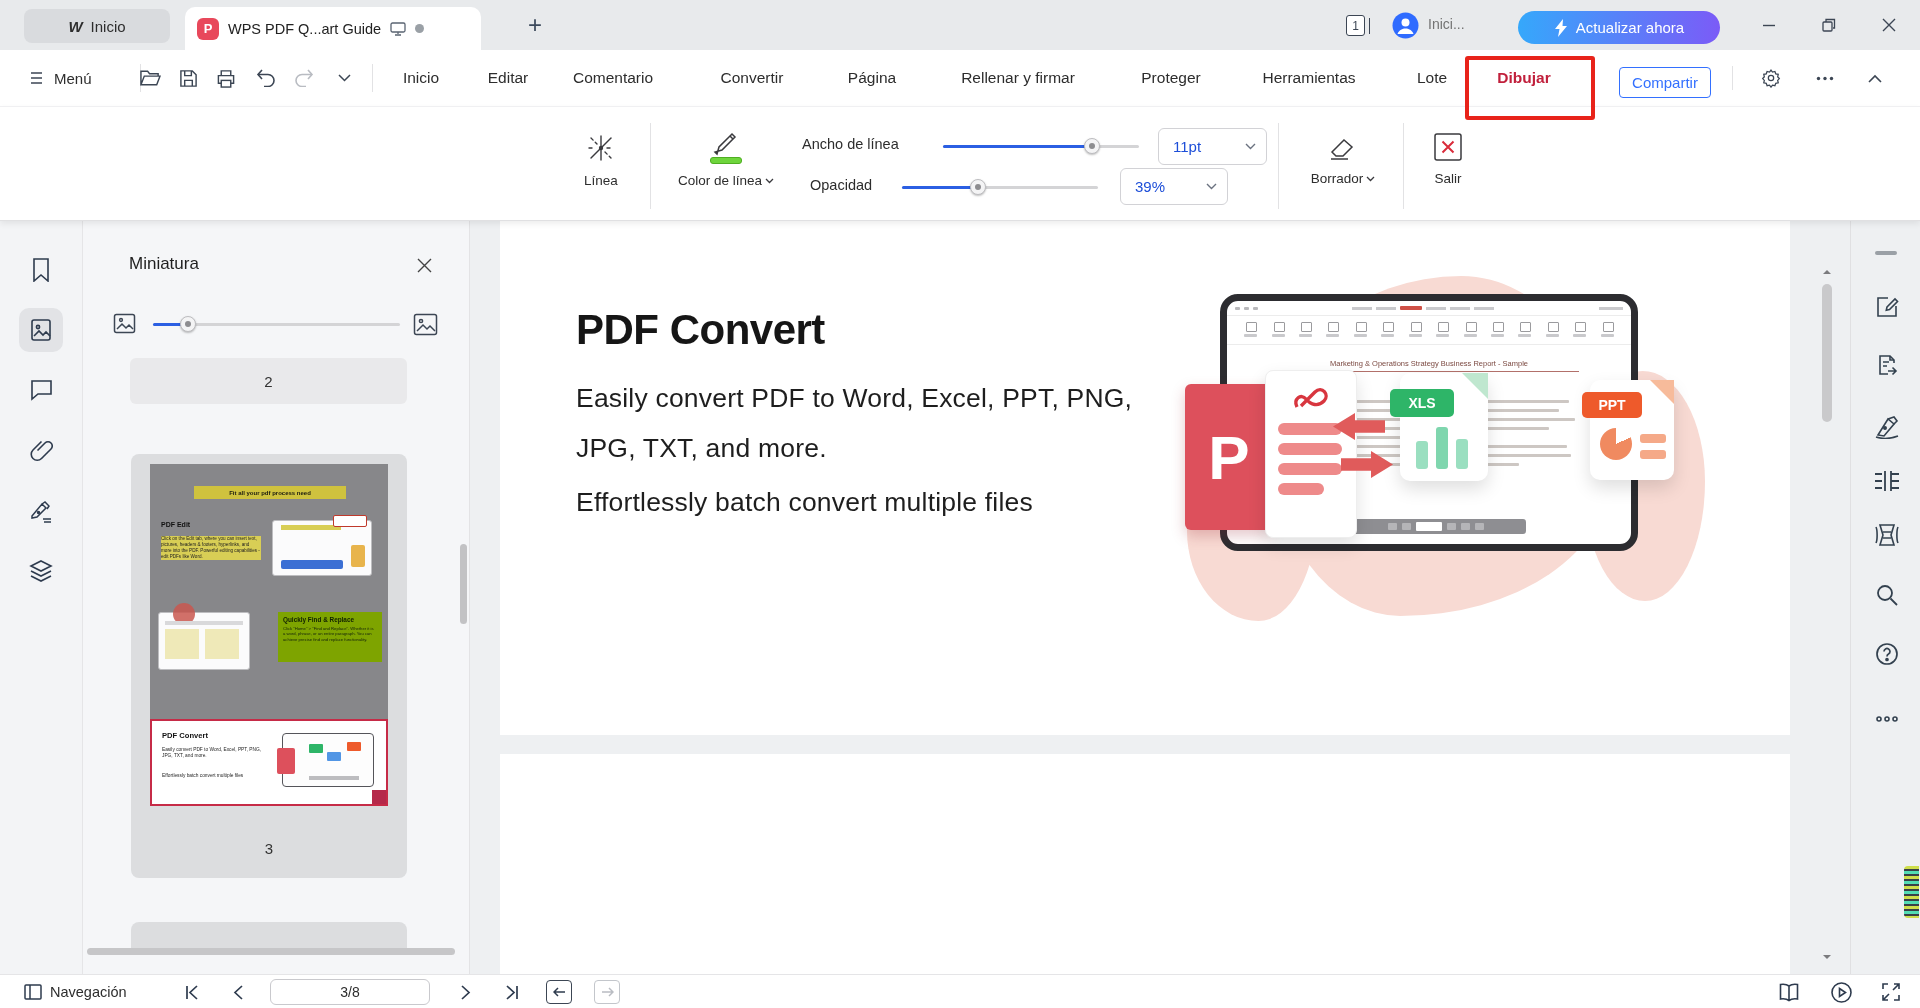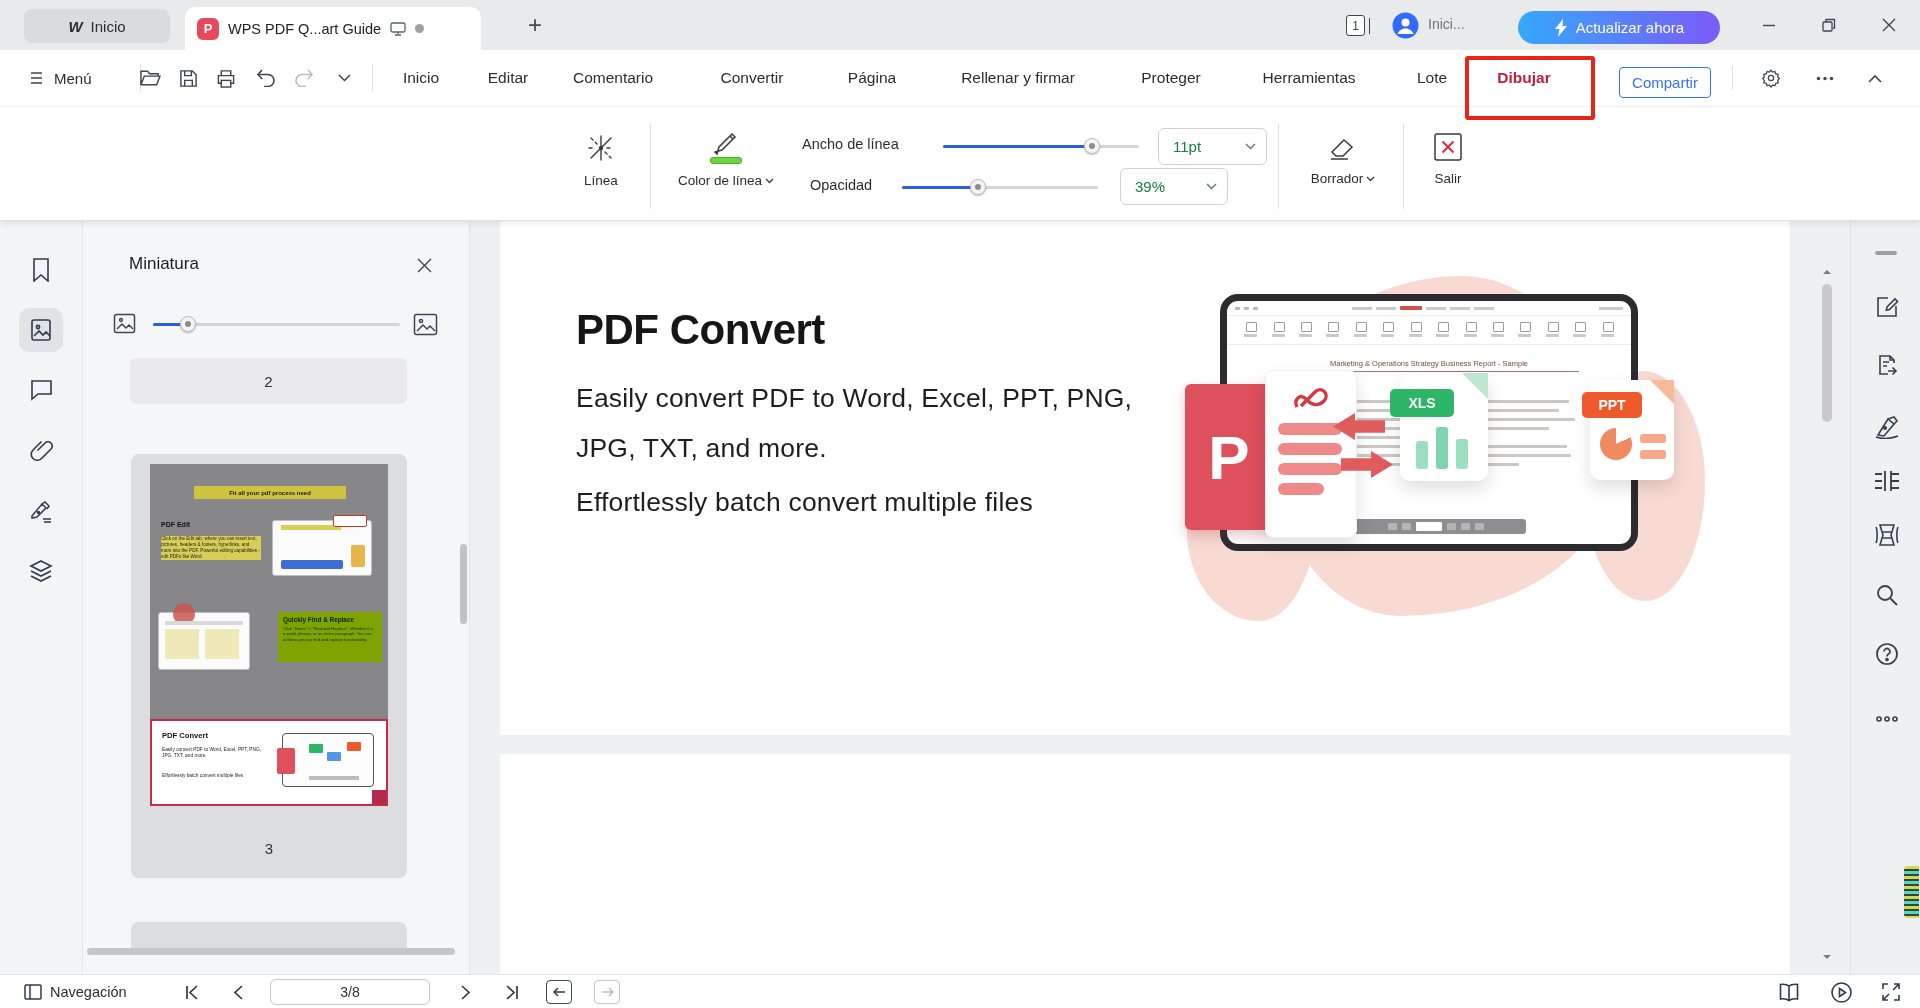--- a/index.html
+++ b/index.html
@@ -40,21 +40,21 @@
   .toolbtn{top:13px;height:92px;border-radius:6px;display:flex;flex-direction:column;align-items:center;justify-content:flex-start;padding-top:12px;cursor:pointer;}
   .toolbtn.sel{background:#e9e9eb;}
   .toolbtn .lbl{margin-top:9px;font-size:13.5px;color:#2d2d2d;display:flex;align-items:center;gap:3px;}
   .tlabel{font-size:14.5px;color:#2d2d2d;white-space:nowrap;}
   .slider{height:16px;cursor:pointer;}
   .slider .track{position:absolute;left:0;right:0;top:7px;height:3px;background:#d4d4d6;border-radius:2px;}
   .slider .fill{position:absolute;left:0;top:7px;height:3px;background:#2b5fe3;border-radius:2px;}
   .slider .thumb{position:absolute;top:0;width:16px;height:16px;border-radius:50%;background:#f4f4f5;border:1px solid #bdbdc0;box-shadow:0 1px 2px rgba(0,0,0,.25);}
   .slider .thumb::after{content:"";position:absolute;left:4px;top:4px;width:6px;height:6px;border-radius:50%;background:#8d8d90;}
   .dropdown{border:1px solid #d2d2d6;border-radius:6px;background:#fff;display:flex;align-items:center;justify-content:space-between;padding:0 10px 0 14px;cursor:pointer;}
-  .dropdown .val{font-size:15px;color:#15803d;}
+  .dropdown .val{font-size:15px;color:#1d4ed8;}
   
   .leftstrip{left:0;top:221px;width:83px;height:753px;background:#f3f4f6;border-right:1px solid #e5e5e7;}
   .lsicon{left:19px;width:44px;height:44px;border-radius:10px;display:flex;align-items:center;justify-content:center;color:#2e3b4e;cursor:pointer;}
   .lsicon.sel{background:#e2e3e6;}
   
   .panel{left:83px;top:221px;width:387px;height:753px;background:#f5f6f8;border-right:1px solid #e3e3e5;}
   .panel-title{left:46px;top:33px;font-size:17px;color:#1f1f1f;}
   .panel-close{left:330px;top:33px;width:22px;height:22px;display:flex;align-items:center;justify-content:center;color:#444;cursor:pointer;}
   .zicon{top:92px;color:#3c4654;cursor:pointer;}
   .page-chip{left:47px;width:277px;background:#e9e9eb;border-radius:6px;display:flex;align-items:center;justify-content:center;font-size:15px;color:#333;cursor:pointer;}

